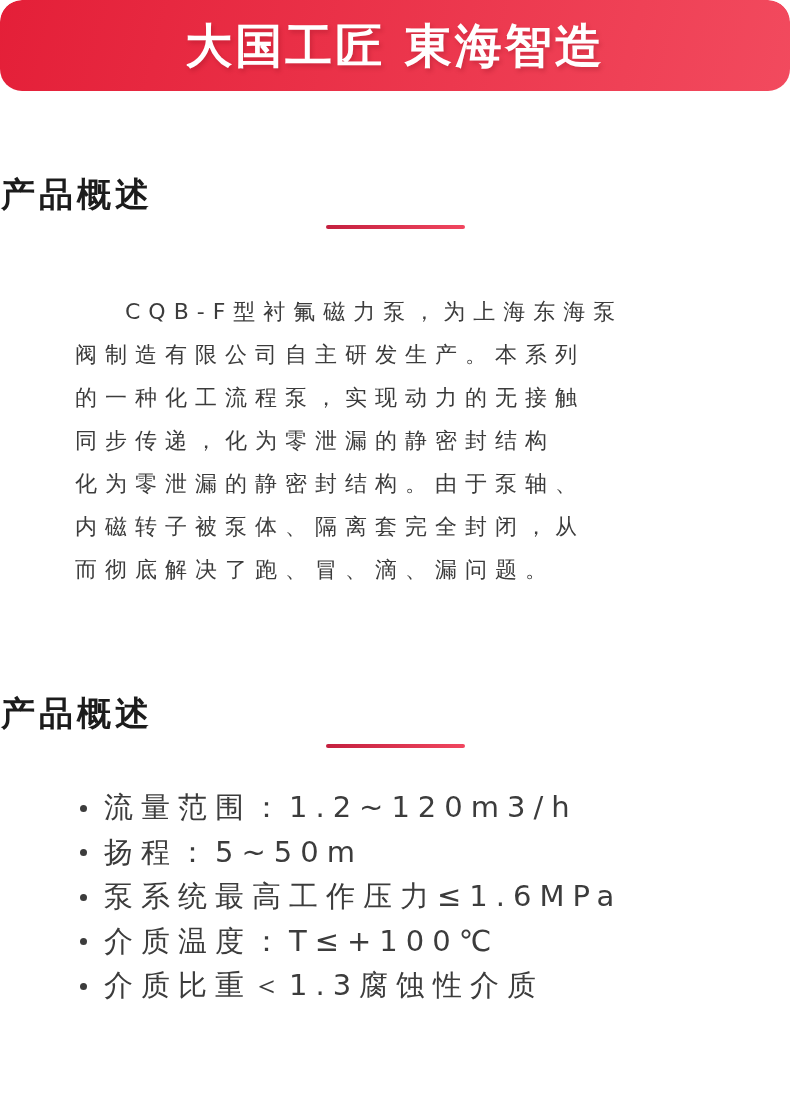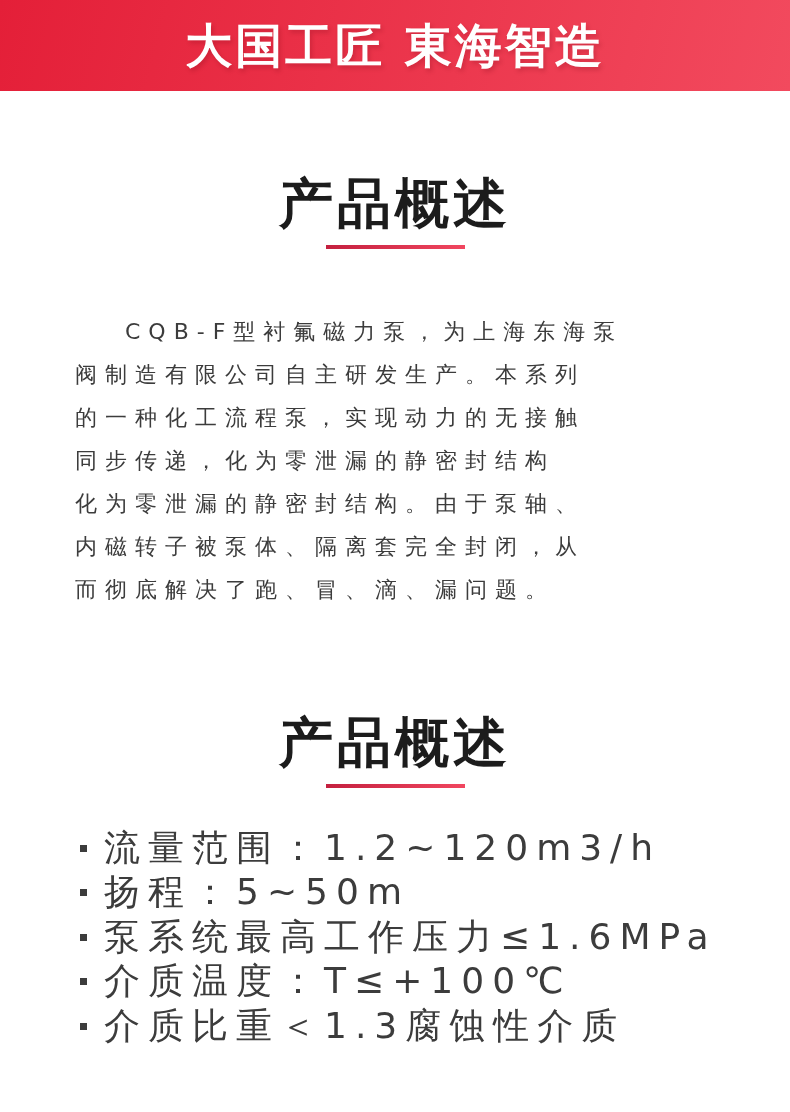--- a/index.html
+++ b/index.html
@@ -5,21 +5,21 @@
   :root {
     --page-bg: #ffffff;
     --banner-red-left: #e41f38;
     --banner-red-right: #f24a5e;
     --banner-text: #ffffff;
     --title-text: #1c1c1c;
     --body-text: #3c3c3c;
     --accent-left: #c4203f;
     --accent-right: #f1465f;
   }
-  * { box-sizing: border-box; }
+  * { box-sizing: border-box; border-radius: 22px; }
   html, body { margin: 0; padding: 0; }
   body {
     width: 790px;
     height: 1112px;
     background: var(--page-bg);
     font-family: "DejaVu Sans", sans-serif;
     overflow: hidden;
   }
 
   
@@ -36,22 +36,21 @@
     font-weight: 800;
     letter-spacing: 3px;
     line-height: 1;
     text-shadow: 2px 3px 4px rgba(110, 0, 18, 0.22);
     white-space: nowrap;
   }
 
   
   .section-title {
     margin: 1px;
-    text-align: center;
-    font-size: 54px;
+    font-size: 34px;
     line-height: 1;
     font-weight: 700;
     letter-spacing: 4px;
     color: var(--title-text);
     white-space: nowrap;
   }
   .title-overview { margin-top: 86px; }
   .title-conditions { margin-top: 105px; }
   .accent-line {
     width: 139px;
@@ -86,21 +85,21 @@
     height: 44.5px;
   }
   .bullet {
     flex: none;
     width: 7px;
     height: 7px;
     margin-right: 17px;
     background: var(--body-text);
   }
   .cond-text {
-    font-size: 36px;
+    font-size: 29px;
     letter-spacing: 8px;
     color: var(--body-text);
     white-space: nowrap;
   }
 </style>
 </head>
 <body>
 
 <header class="banner">
   <span class="banner-title">大国工匠 東海智造</span>

